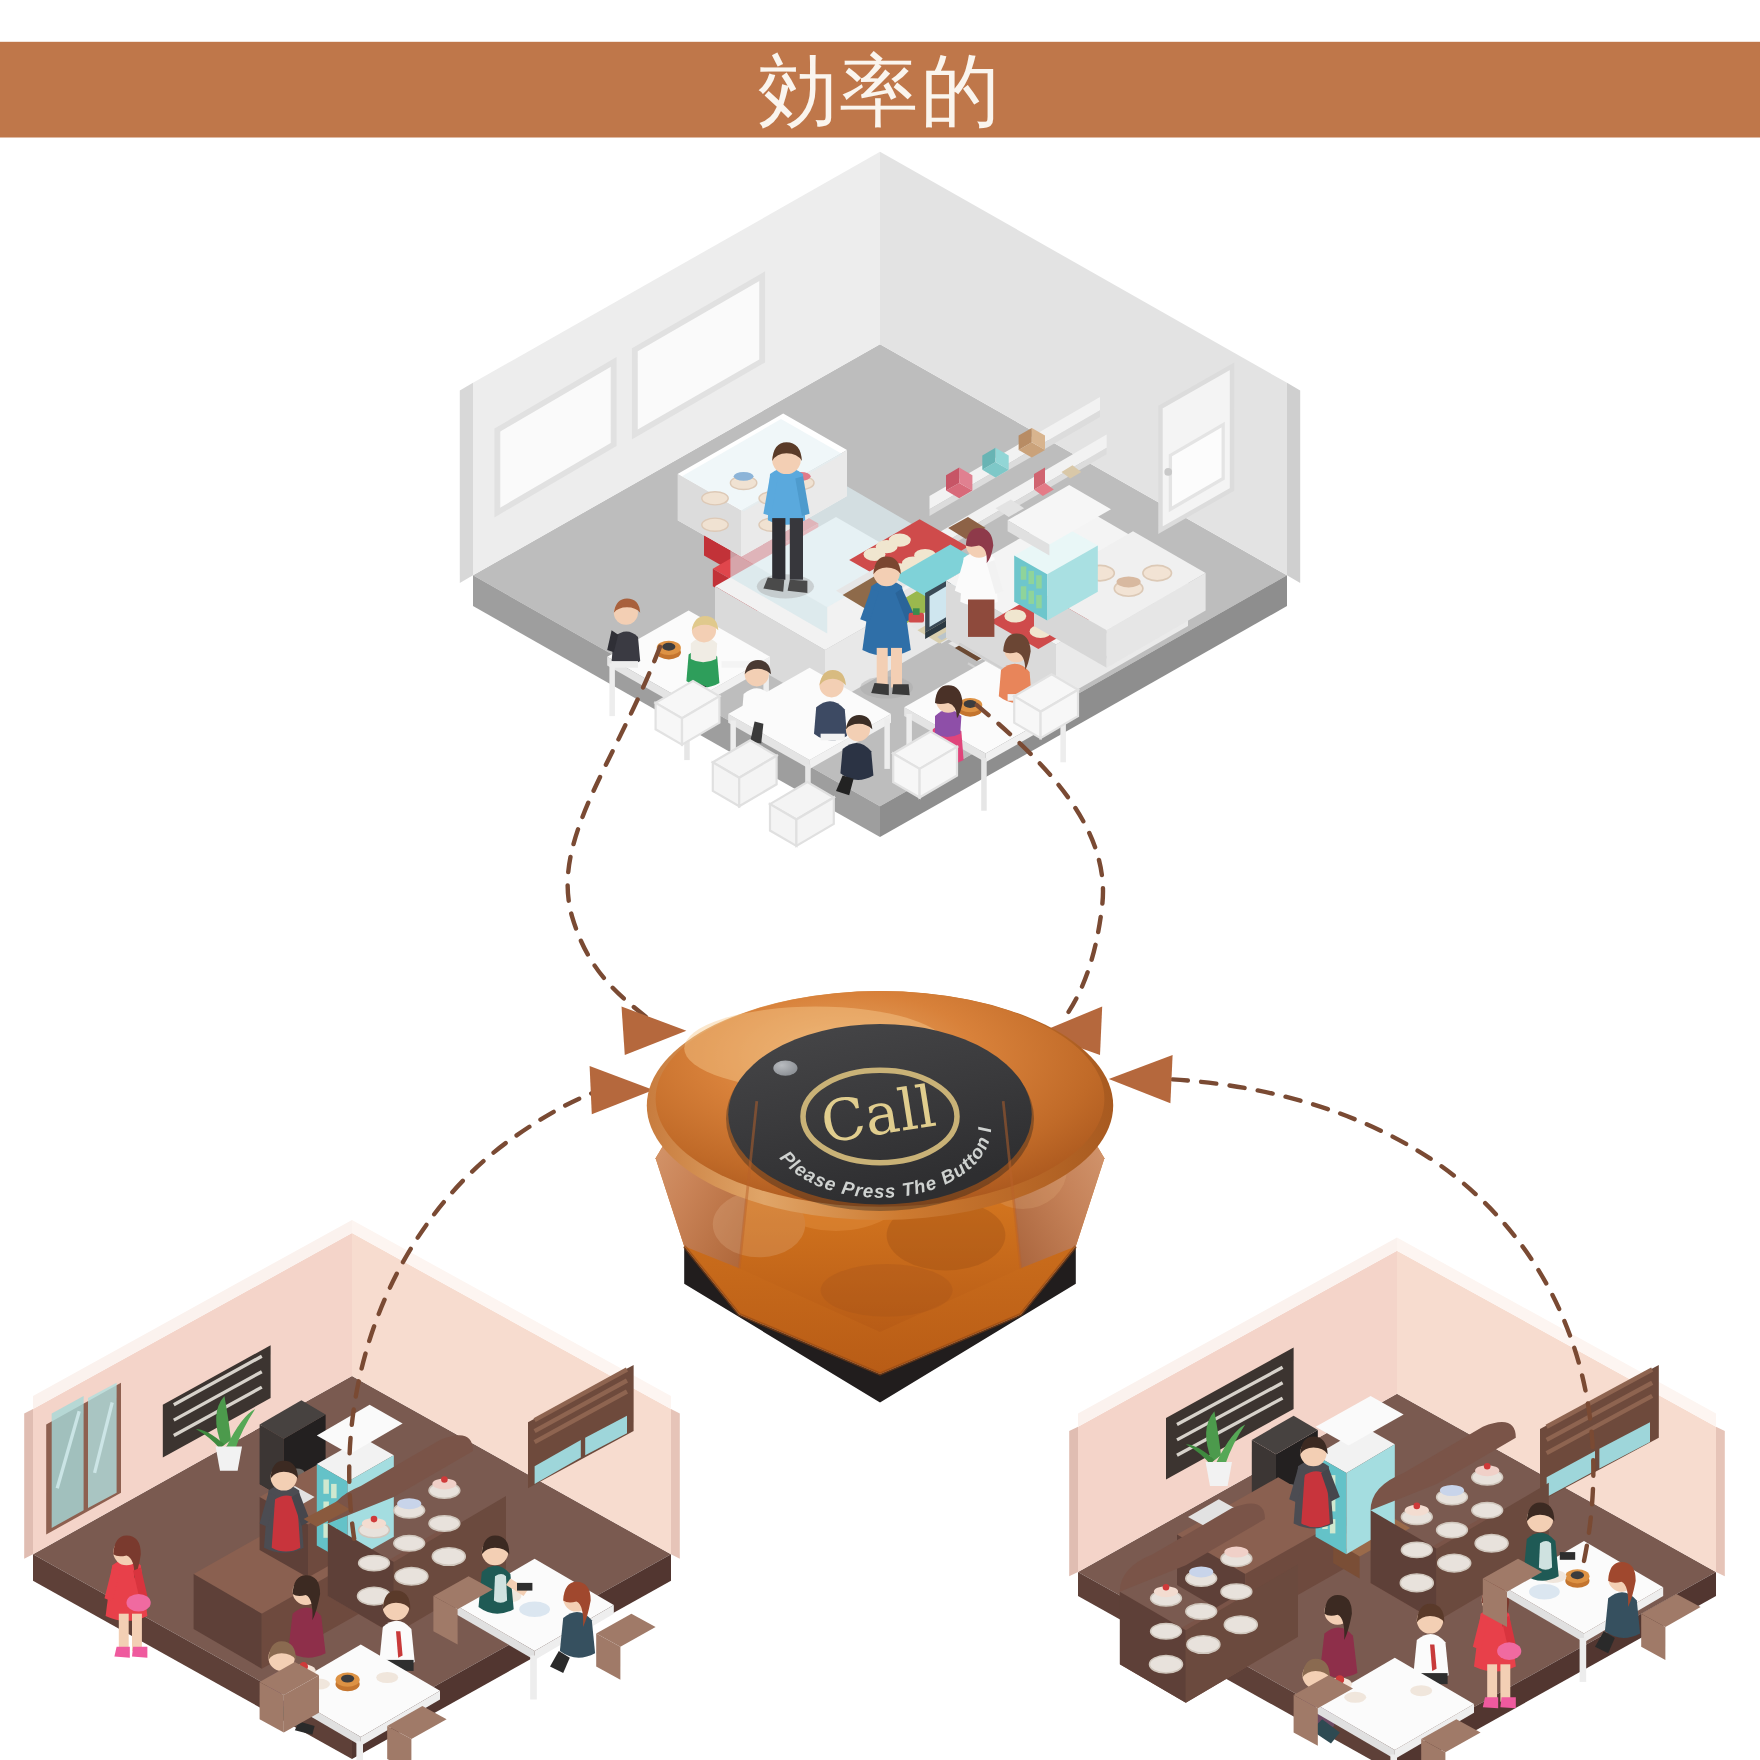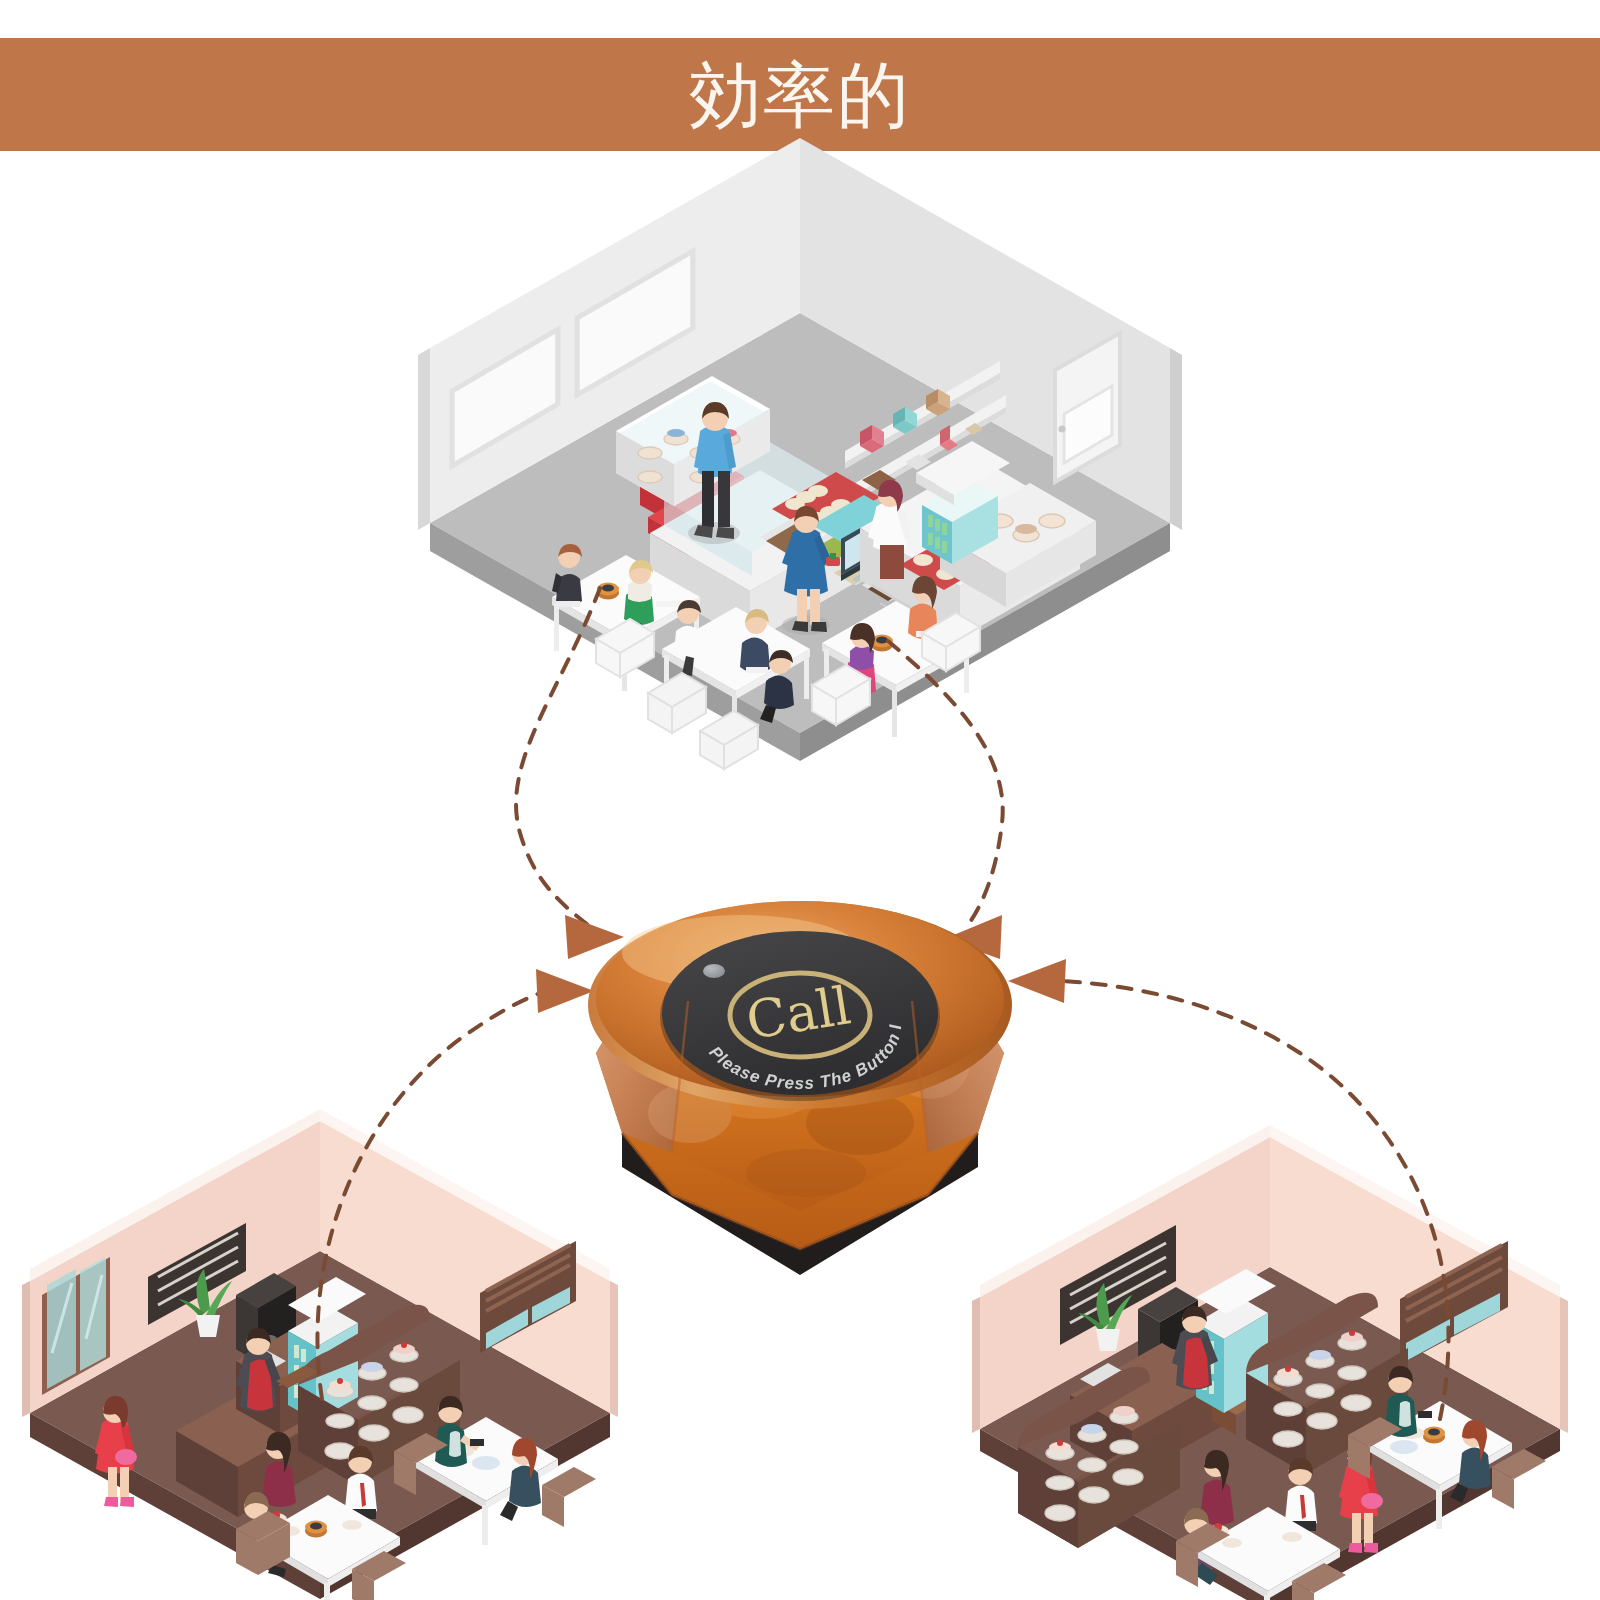--- a/index.html
+++ b/index.html
@@ -1,20 +1,20 @@
 <!DOCTYPE html>
 <html><head>
 <meta charset="utf-8">
 <style>
   html,body{margin:0;padding:0;background:#ffffff;}
   body{width:1600px;height:1600px;position:relative;overflow:hidden;
        font-family:"Liberation Sans",sans-serif;}
 
   
-  #header-band{position:absolute;left:0;top:38px;width:1600px;height:113px;
+  #header-band{position:absolute;left:0;top:38px;width:1600px;height:87px;
       background:#bf774a;display:flex;align-items:center;justify-content:center;}
   #header-title{color:#faf5ee;font-size:72px;line-height:1;font-weight:400;
       letter-spacing:2px;font-family:"DejaVu Sans",sans-serif;}
 
   
   #scene-canvas{position:absolute;left:0;top:133px;width:1600px;height:1467px;}
   #vector-layer{position:absolute;left:0;top:0;width:1600px;height:1467px;}
 </style>
 </head>
 <body>

